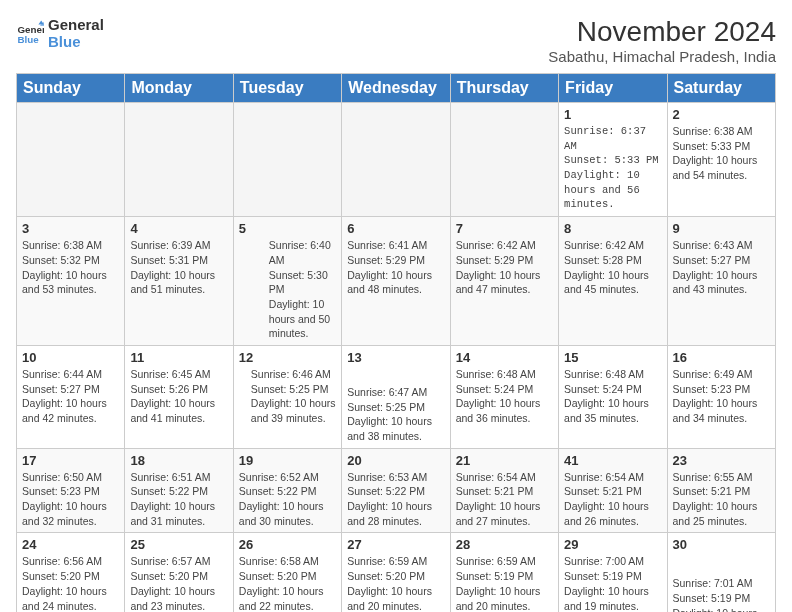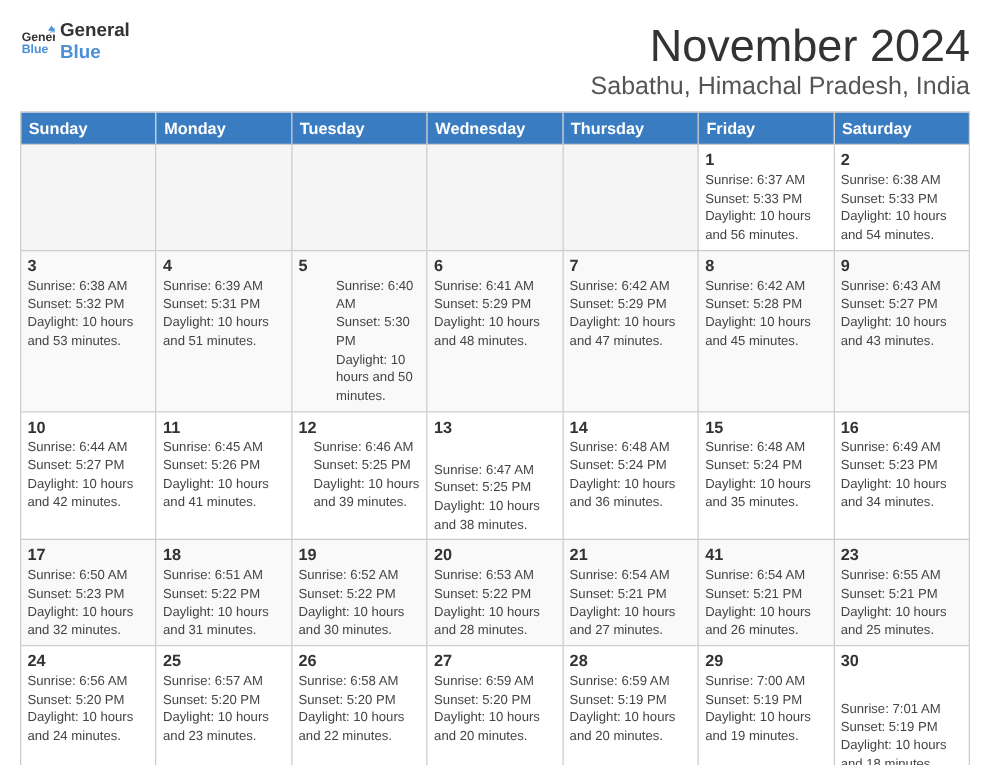--- a/index.html
+++ b/index.html
@@ -22,36 +22,36 @@
       gap: 4px;
     }
     .logo-icon {
       width: 28px;
       height: 28px;
     }
     .title-block {
       text-align: right;
     }
     .month-title {
-      font-size: 36px;
+      font-size: 28px;
       font-weight: normal;
       color: #333;
     }
     .location {
-      font-size: 20px;
+      font-size: 15px;
       color: #555;
     }
     .calendar {
       width: 100%;
       border-collapse: collapse;
     }
     .calendar th {
       background: #3a7cc1;
       color: #fff;
-      font-size: 13px;
+      font-size: 16px;
       font-weight: bold;
       padding: 5px 6px;
       text-align: left;
       border: 1px solid #ccc;
     }
     .calendar td {
       border: 1px solid #ccc;
       vertical-align: top;
       padding: 4px 5px;
       width: 108px;
@@ -114,21 +114,21 @@
   </thead>
   <tbody id="calendar-body">
   <tr>
         <td class="empty"></td>
         <td class="empty"></td>
         <td class="empty"></td>
         <td class="empty"></td>
         <td class="empty"></td>
         <td>
           <span class="day-number">1</span>
-          <div class="day-info" style="white-space: pre-line;">Sunrise: 6:37 AM
+          <div class="day-info" style="white-space: pre-line; font-family: Liberation Mono, monospace;">Sunrise: 6:37 AM
 Sunset: 5:33 PM
 Daylight: 10 hours and 56 minutes.</div>
         </td>
         <td>
           <span class="day-number">2</span>
           <div class="day-info" style="white-space: pre-line;">Sunrise: 6:38 AM
 Sunset: 5:33 PM
 Daylight: 10 hours and 54 minutes.</div>
         </td>
       </tr>

